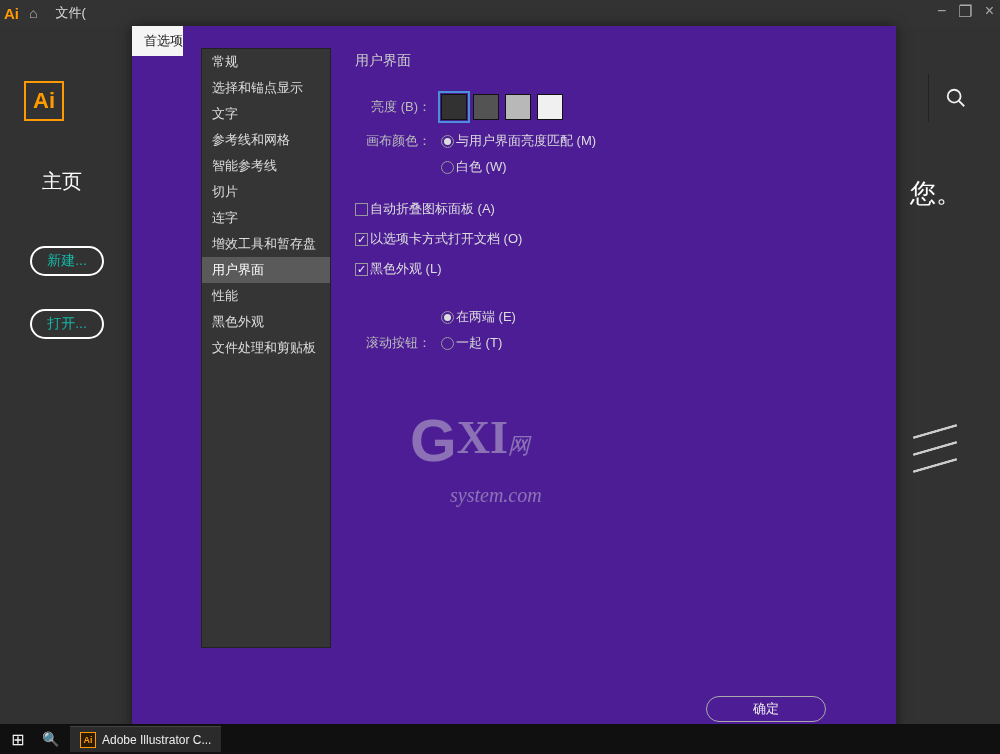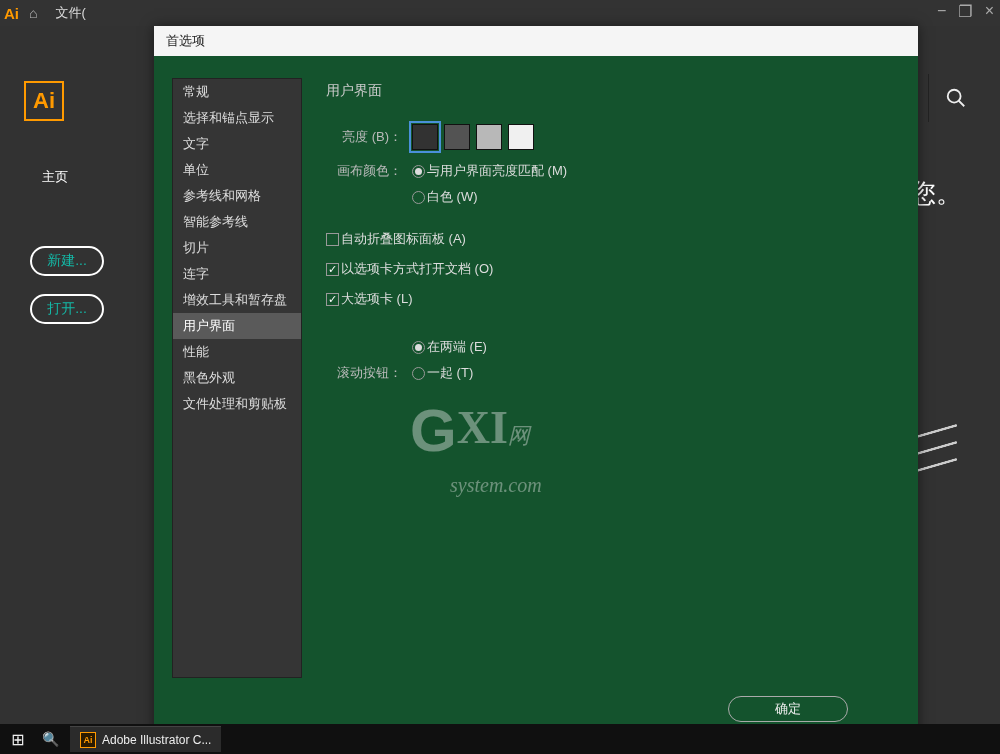--- a/index.html
+++ b/index.html
@@ -51,61 +51,60 @@
     top: 48px; right: 18px;
     width: 54px; height: 48px;
     display: flex; align-items: center; justify-content: center;
     color: #eee; font-size: 22px;
     border-left: 1px solid #222;
   }
 
   .home-label {
     position: absolute;
     top: 142px; left: 42px;
-    color: #fff; font-size: 13px;
+    color: #fff; font-size: 20px;
   }
   .big-you {
     position: absolute; top:150px; right:38px; color:#fff; font-size:26px; font-weight: 300;
   }
 
   .pill-btn {
     position: absolute;
     left: 30px;
     width: 74px; height: 30px;
     border: 2px solid #fff;
     border-radius: 16px;
     color: #14b8a6; font-size: 14px;
     display: flex; align-items: center; justify-content: center;
     background: transparent;
   }
   .pill-new { top: 220px; }
-  .pill-open { top: 268px; }
+  .pill-open { top: 283px; }
 
   .bg-strokes {
     position: absolute; right: 42px; top: 390px;
     color: #eee;
   }
   .bg-strokes div {
     width: 46px; height: 0;
     border-top: 3px solid #ccc;
     margin: 14px 0;
     transform: rotate(-16deg);
     border-radius: 2px;
   }
 
   
   .dialog {
     position: absolute;
     top: 0px; left: 132px;
     width: 764px; height: 714px;
-    background: #14532d;
+    background: #4c1d95;
     box-shadow: 0 0 12px rgba(0,0,0,.5);
     display: flex;
-    flex-direction: column;
-    margin-left: 22px;
+    flex-direction: row;
   }
   .dlg-title {
     height: 30px;
     background: #f5f5f5;
     color: #222;
     font-size: 13px;
     padding-left: 12px;
     display: flex; align-items: center;
   }
   .dlg-body {
@@ -183,21 +182,21 @@
     color:#eee; font-size:13px;
     background:transparent;
   }
 
   
   .anno { position:absolute; pointer-events:none; inset:0; }
 
   
   .watermark {
     position:absolute;
-    top:370px; left:410px;
+    top:380px; left:410px;
     color:rgba(230,230,230,.42);
     font-family: Georgia, serif;
     font-size:30px; font-style:italic;
     white-space:nowrap;
   }
   .watermark .big { font-size:60px; font-weight:bold; font-style:normal; font-family: Arial; vertical-align: -8px;}
   .watermark .x { font-size:46px; font-weight:bold; font-style:normal;}
   .watermark .bar { font-size:46px; font-weight:bold; font-style:normal;}
 
   
@@ -256,21 +255,20 @@
       <div></div>
   </div>
 
   <div class="dialog">
     <div class="dlg-title">首选项</div>
     <div class="dlg-body">
       <div class="sidebar" id="sidebar">
           <div class="item">常规</div>
           <div class="item">选择和锚点显示</div>
           <div class="item">文字</div>
-          <div class="item">单位</div>
           <div class="item">参考线和网格</div>
           <div class="item">智能参考线</div>
           <div class="item">切片</div>
           <div class="item">连字</div>
           <div class="item">增效工具和暂存盘</div>
           <div class="item sel">用户界面</div>
           <div class="item">性能</div>
           <div class="item">黑色外观</div>
           <div class="item">文件处理和剪贴板</div>
         </div>
@@ -314,21 +312,21 @@
         </div>
         <div class="row">
           <label class="check">
             <span class="c on"></span>
               <span>以选项卡方式打开文档 (O)</span>
           </label>
         </div>
         <div class="row">
           <label class="check">
             <span class="c on"></span>
-              <span>大选项卡 (L)</span>
+              <span>黑色外观 (L)</span>
           </label>
         </div>
 
         <div class="row" style="margin-top:30px; align-items:flex-end">
           <span class="label">滚动按钮：</span>
           <div class="stack">
             <label class="radio">
               <span class="r on"></span>
                 <span>在两端 (E)</span>
             </label>

